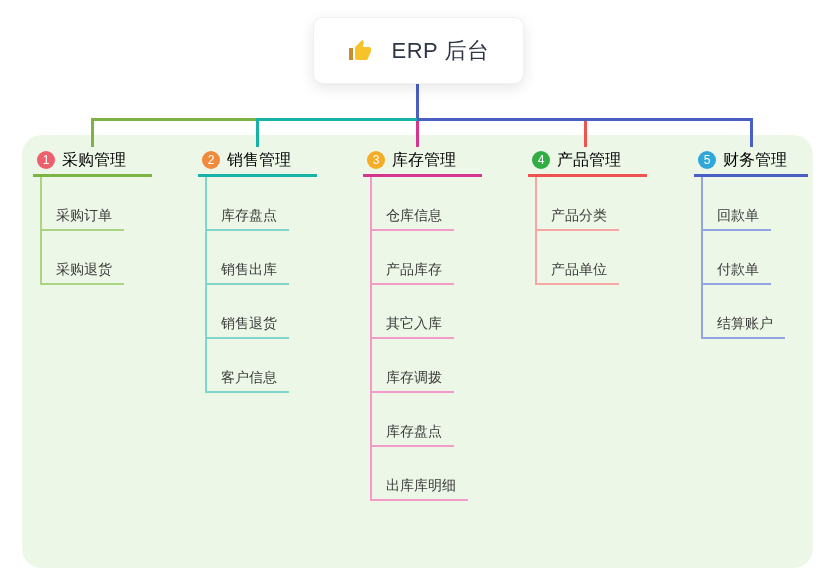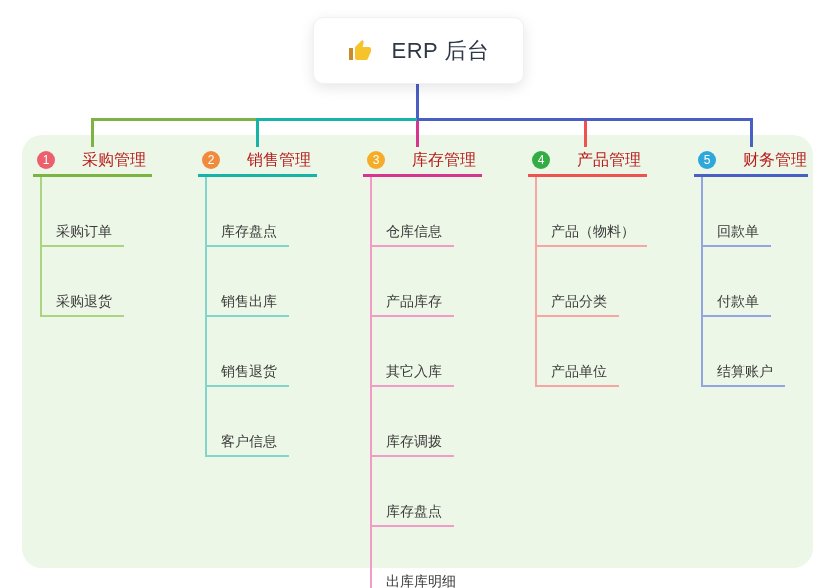--- a/index.html
+++ b/index.html
@@ -19,23 +19,23 @@
   .b1{--c:#7cb342;--cl:#aad47f;--badge:#ec5f6d;}
   .b2{--c:#16b3a6;--cl:#82d5cb;--badge:#f08b3e;}
   .b3{--c:#d6368f;--cl:#f29ac8;--badge:#f5ad27;}
   .b4{--c:#ef5350;--cl:#f8a6a4;--badge:#31ad43;}
   .b5{--c:#4a5fc4;--cl:#92a4e2;--badge:#2fa7da;}
 
   .branch{position:absolute;top:146px;width:119px;z-index:2;}
   .branch-header{display:flex;align-items:center;gap:7px;height:28px;border-bottom:3px solid var(--c);padding-left:4px;}
   .badge{width:18px;height:18px;border-radius:50%;background:var(--badge);color:#fff;font-size:12px;
     line-height:18px;text-align:center;flex:0 0 18px;}
-  .branch-title{font-size:16px;color:#b91c1c;white-space:nowrap;margin-left:20px;}
+  .branch-title{font-size:16px;color:#000000;white-space:nowrap;}
   .branch-items{margin-left:7px;border-left:2px solid var(--cl);}
-  .item{height:70px;display:flex;align-items:flex-end;}
+  .item{height:54px;display:flex;align-items:flex-end;}
   .item-label{border-bottom:2px solid var(--cl);padding:0 12px 7px 16px;margin-left:-2px;
     font-size:14px;line-height:1;color:#3a3a3a;white-space:nowrap;}
 </style>
 </head>
 <body>
 
 <div class="stage">
 
   <div class="panel"></div>
 
@@ -122,23 +122,20 @@
     </div>
   </div>
 
   <div class="branch b4" style="left:528px;">
     <div class="branch-header">
       <span class="badge">4</span>
       <span class="branch-title">产品管理</span>
     </div>
     <div class="branch-items">
       <div class="item">
-          <span class="item-label">产品（物料）</span>
-        </div>
-      <div class="item">
           <span class="item-label">产品分类</span>
         </div>
       <div class="item">
           <span class="item-label">产品单位</span>
         </div>
     </div>
   </div>
 
   <div class="branch b5" style="left:694px;width:114px;">
     <div class="branch-header">

